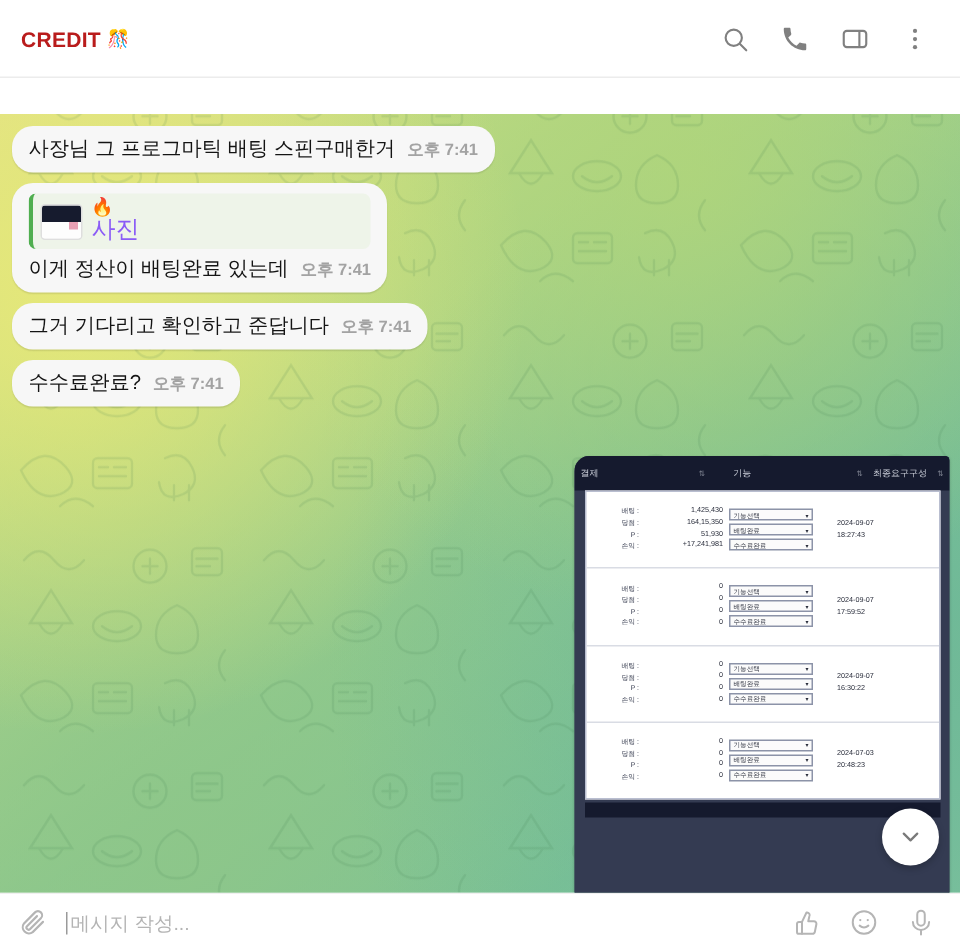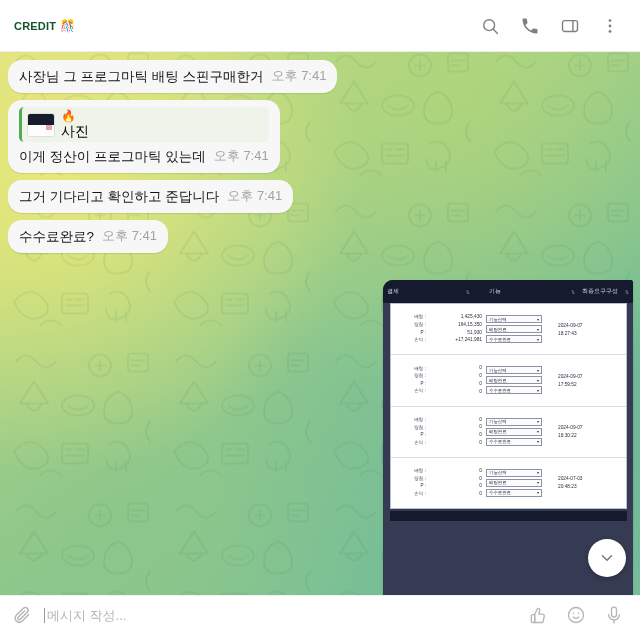--- a/index.html
+++ b/index.html
@@ -24,39 +24,40 @@
     background: #ffffff;
     display: flex;
     align-items: center;
     padding: 0 14px 0 14px;
     border-bottom: 1px solid #ececec;
     z-index: 20;
   }
   .header-titles { display: flex; flex-direction: column; justify-content: center; flex: 1 1 auto; }
   .header-title-row { display: flex; align-items: center; gap: 4px; }
   .header-title {
-    font-size: 11px; font-weight: bold; color: #14532d; letter-spacing: .2px;
+    font-size: 14px; font-weight: bold; color: #b91c1c; letter-spacing: .2px;
   }
   .header-emoji { font-size: 12px; line-height: 1; }
   .header-sub { font-size: 11.5px; color: #8b8b8b; margin-top: 2px; }
   .header-actions { display: flex; align-items: center; gap: 20px; padding-right: 6px; }
   .hicon { width: 20px; height: 20px; color: #808080; display: block; }
   .hicon svg { display:block; width: 20px; height: 20px; }
 
   
   .chat-body {
     position: relative;
     flex: 1 1 auto;
     overflow: hidden;
     background:
       radial-gradient(circle at 8% 22%, rgba(232,233,120,.95) 0%, rgba(232,233,120,0) 42%),
       radial-gradient(circle at 72% 8%, rgba(176,213,122,.85) 0%, rgba(176,213,122,0) 45%),
       radial-gradient(circle at 95% 70%, rgba(110,183,150,.8) 0%, rgba(110,183,150,0) 55%),
       radial-gradient(circle at 20% 95%, rgba(142,198,136,.8) 0%, rgba(142,198,136,0) 50%),
       linear-gradient(145deg, #dfe08a 0%, #b9d884 25%, #8ec98f 55%, #74bf9b 80%, #7fc4a0 100%);
+    margin-top: 24px;
   }
   .doodles { position: absolute; inset: 0; opacity: .13; pointer-events: none; }
   .doodles svg { width: 100%; height: 100%; display: block; }
 
   .messages {
     position: absolute; inset: 0;
     padding: 8px 6px 10px 8px;
     display: flex; flex-direction: column; align-items: flex-start; gap: 7px;
   }
   .bubble {
@@ -66,21 +67,21 @@
     padding: 7px 11px 7px 11px;
     max-width: 86%;
     box-shadow: 0 1px 1px rgba(0,0,0,.10);
     display: flex; flex-direction: column;
   }
   .bubble.first { border-top-left-radius: 14px; }
   .msg-line { display: flex; align-items: flex-end; gap: 8px; flex-wrap: nowrap; }
   .msg-text {
     font-size: 13.5px; color: #141414; line-height: 1.25; white-space: nowrap;
   }
-  .msg-time { font-size: 13px; color: #a3a3a3; flex: 0 0 auto; padding-bottom: 1px; }
+  .msg-time { font-size: 11px; color: #a3a3a3; flex: 0 0 auto; padding-bottom: 1px; font-weight: bold; }
 
   
   .reply-quote {
     display: flex; align-items: center; gap: 6px;
     background: #eef4e9;
     border-radius: 5px;
     padding: 3px 7px 3px 5px;
     margin-bottom: 5px;
     border-left: 3px solid #4fae4f;
   }
@@ -90,21 +91,21 @@
     display: flex; flex-direction: column;
   }
   .reply-thumb .t-dark { height: 11px; background: #161b2e; }
   .reply-thumb .t-light { flex: 1; background: #fdfdfd; position: relative; }
   .reply-thumb .t-light:after {
     content:""; position:absolute; right:2px; top:0px; width:6px; height:5px;
     background:#e8a0b4;
   }
   .reply-meta { display: flex; flex-direction: column; gap: 0px; }
   .reply-name { font-size: 12px; line-height: 1.1; }
-  .reply-sub { font-size: 14px; color: #000000; line-height: 1.15; }
+  .reply-sub { font-size: 16px; color: #8b5cf6; line-height: 1.15; }
 
   
   .photo-msg {
     position: absolute;
     left: 383px; top: 228px;
     width: 250px; height: 362px;
     border-radius: 10px 3px 3px 10px;
     overflow: hidden;
     box-shadow: 0 1px 2px rgba(0,0,0,.18);
     background: #343b52;
@@ -269,21 +270,21 @@
           <div class="reply-thumb">
             <div class="t-dark"></div>
               <div class="t-light"></div>
           </div>
           <div class="reply-meta">
             <span class="reply-name">🔥</span>
             <span class="reply-sub">사진</span>
           </div>
         </div>
         <div class="msg-line">
-          <span class="msg-text">이게 정산이 프로그마틱 있는데</span>
+          <span class="msg-text">이게 정산이 배팅완료 있는데</span>
           <span class="msg-time">오후 7:41</span>
         </div>
       </div>
 
       <div class="bubble">
         <div class="msg-line">
           <span class="msg-text">그거 기다리고 확인하고 준답니다</span>
           <span class="msg-time">오후 7:41</span>
         </div>
       </div>

